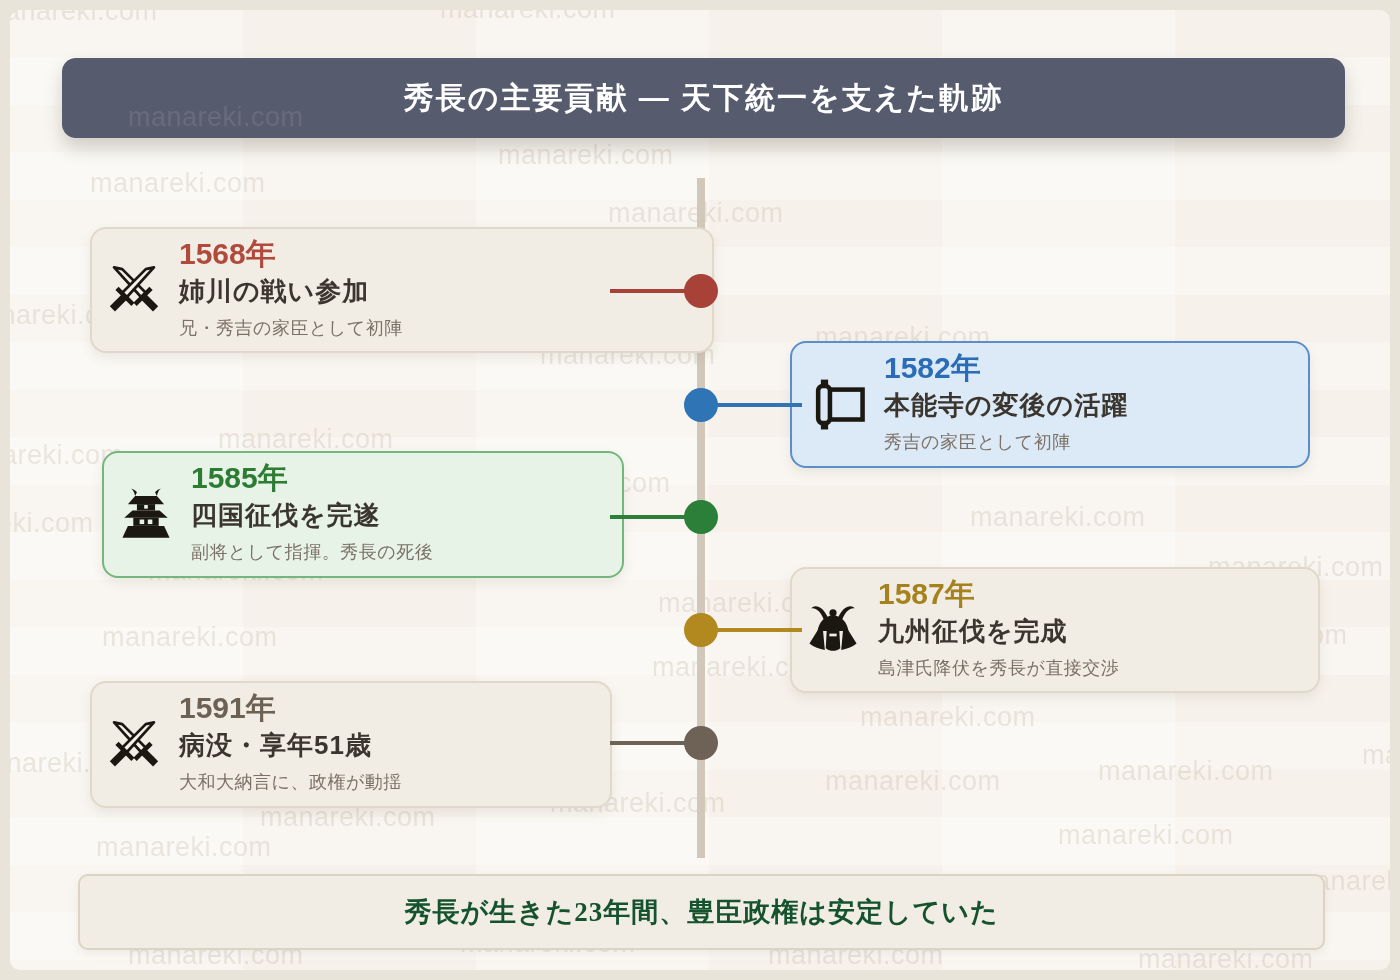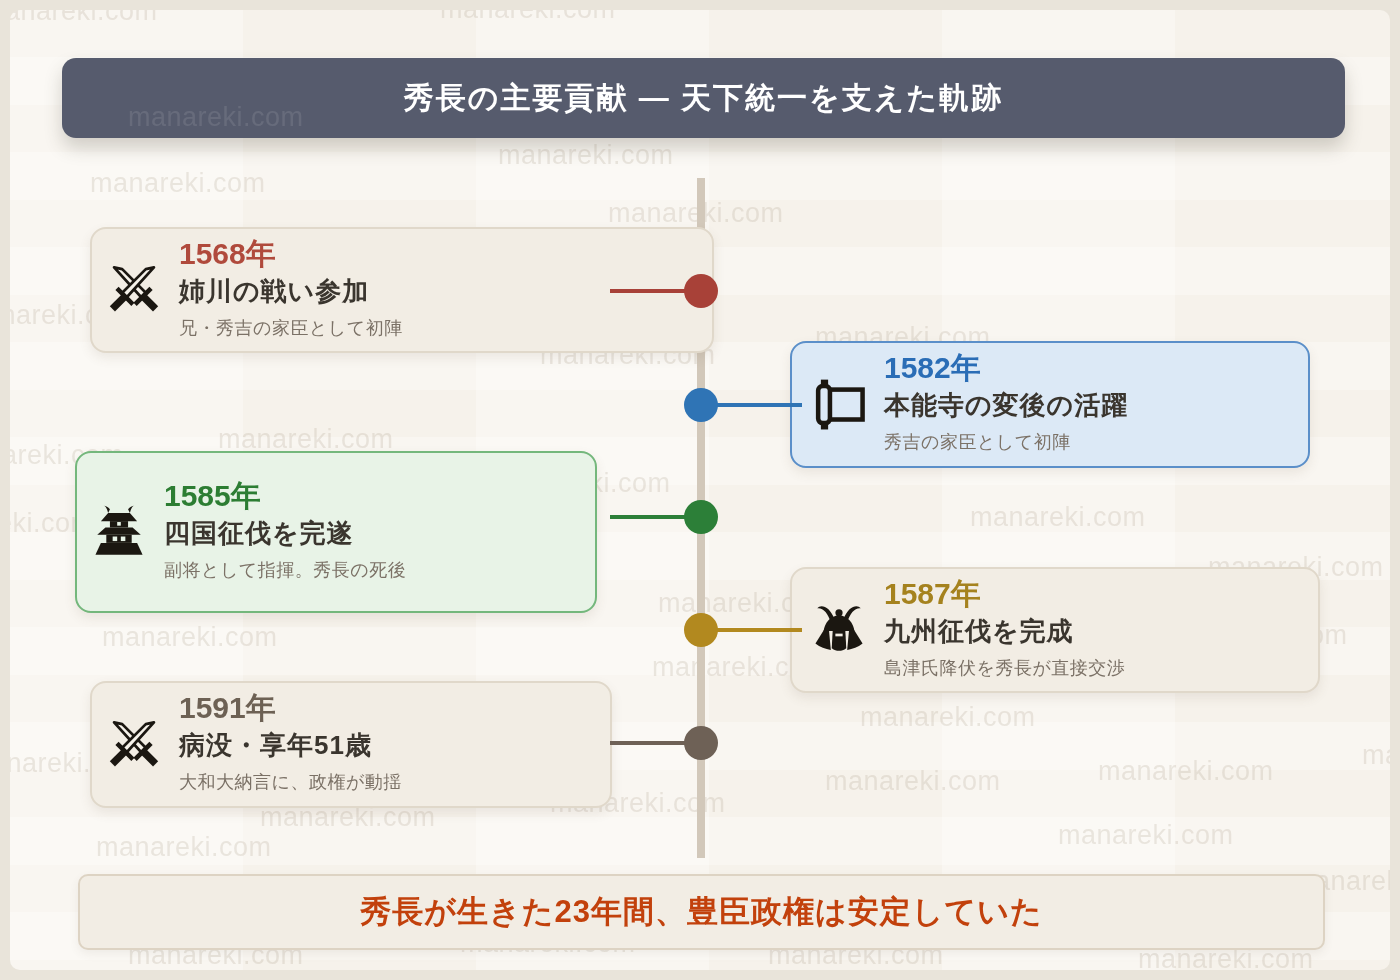--- a/index.html
+++ b/index.html
@@ -60,43 +60,43 @@
   .icon{flex:0 0 auto;display:flex;align-items:center;justify-content:center;}
   .icon svg{width:58px;height:58px;}
   .texts{display:flex;flex-direction:column;margin-left:16px;}
   .year{font-size:30px;font-weight:700;line-height:36px;color:var(--year-color);}
   .ttl{font-size:26px;font-weight:700;line-height:39px;color:#3a352e;letter-spacing:1px;}
   .desc{font-size:18px;line-height:34px;color:#7b7166;letter-spacing:.5px;}
 
   
   .e0 .card{left:80px; top:217px;width:624px;height:126px;padding-left:13px;}
   .e1 .card{left:780px;top:331px;width:520px;height:127px;padding-left:18px;}
-  .e2 .card{left:65px; top:441px;width:522px;height:162px;padding-left:13px;}
-  .e3 .card{left:780px;top:557px;width:530px;height:126px;padding-left:18px;}
+  .e2 .card{left:92px; top:441px;width:522px;height:127px;padding-left:13px;}
+  .e3 .card{left:780px;top:557px;width:530px;height:126px;padding-left:12px;}
   .e4 .card{left:80px; top:671px;width:522px;height:127px;padding-left:13px;}
 
   .e0 .dot{left:674px;top:264px;}
   .e1 .dot{left:674px;top:378px;}
   .e2 .dot{left:674px;top:490px;}
   .e3 .dot{left:674px;top:603px;}
   .e4 .dot{left:674px;top:716px;}
 
   .e0 .connector{left:600px;top:279px;width:92px;}
   .e1 .connector{left:700px;top:393px;width:92px;}
   .e2 .connector{left:600px;top:505px;width:92px;}
   .e3 .connector{left:700px;top:618px;width:92px;}
   .e4 .connector{left:600px;top:731px;width:92px;}
 
   .footer{
     position:absolute;left:68px;top:864px;width:1243px;height:72px;
     background:#f2ede4;border:2px solid #ddd3c3;border-radius:10px;z-index:3;
     display:flex;align-items:center;justify-content:center;
     box-shadow:0 4px 10px rgba(95,80,60,0.08);
   }
-  .footer .txt{font-size:31px;font-weight:700;color:#c2410c;letter-spacing:1px;}
+  .footer .txt{font-size:27px;font-weight:700;color:#14532d;letter-spacing:1px;font-family:Liberation Serif, serif;}
 </style>
 </head>
 <body>
 
 <div class="stage">
 
   <div id="wm-layer">
       <span class="wm" style="left: -28px; top: -14px;">manareki.com</span>
       <span class="wm" style="left: 430px; top: -16px;">manareki.com</span>
       <span class="wm" style="left: 80px; top: 158px;">manareki.com</span>

